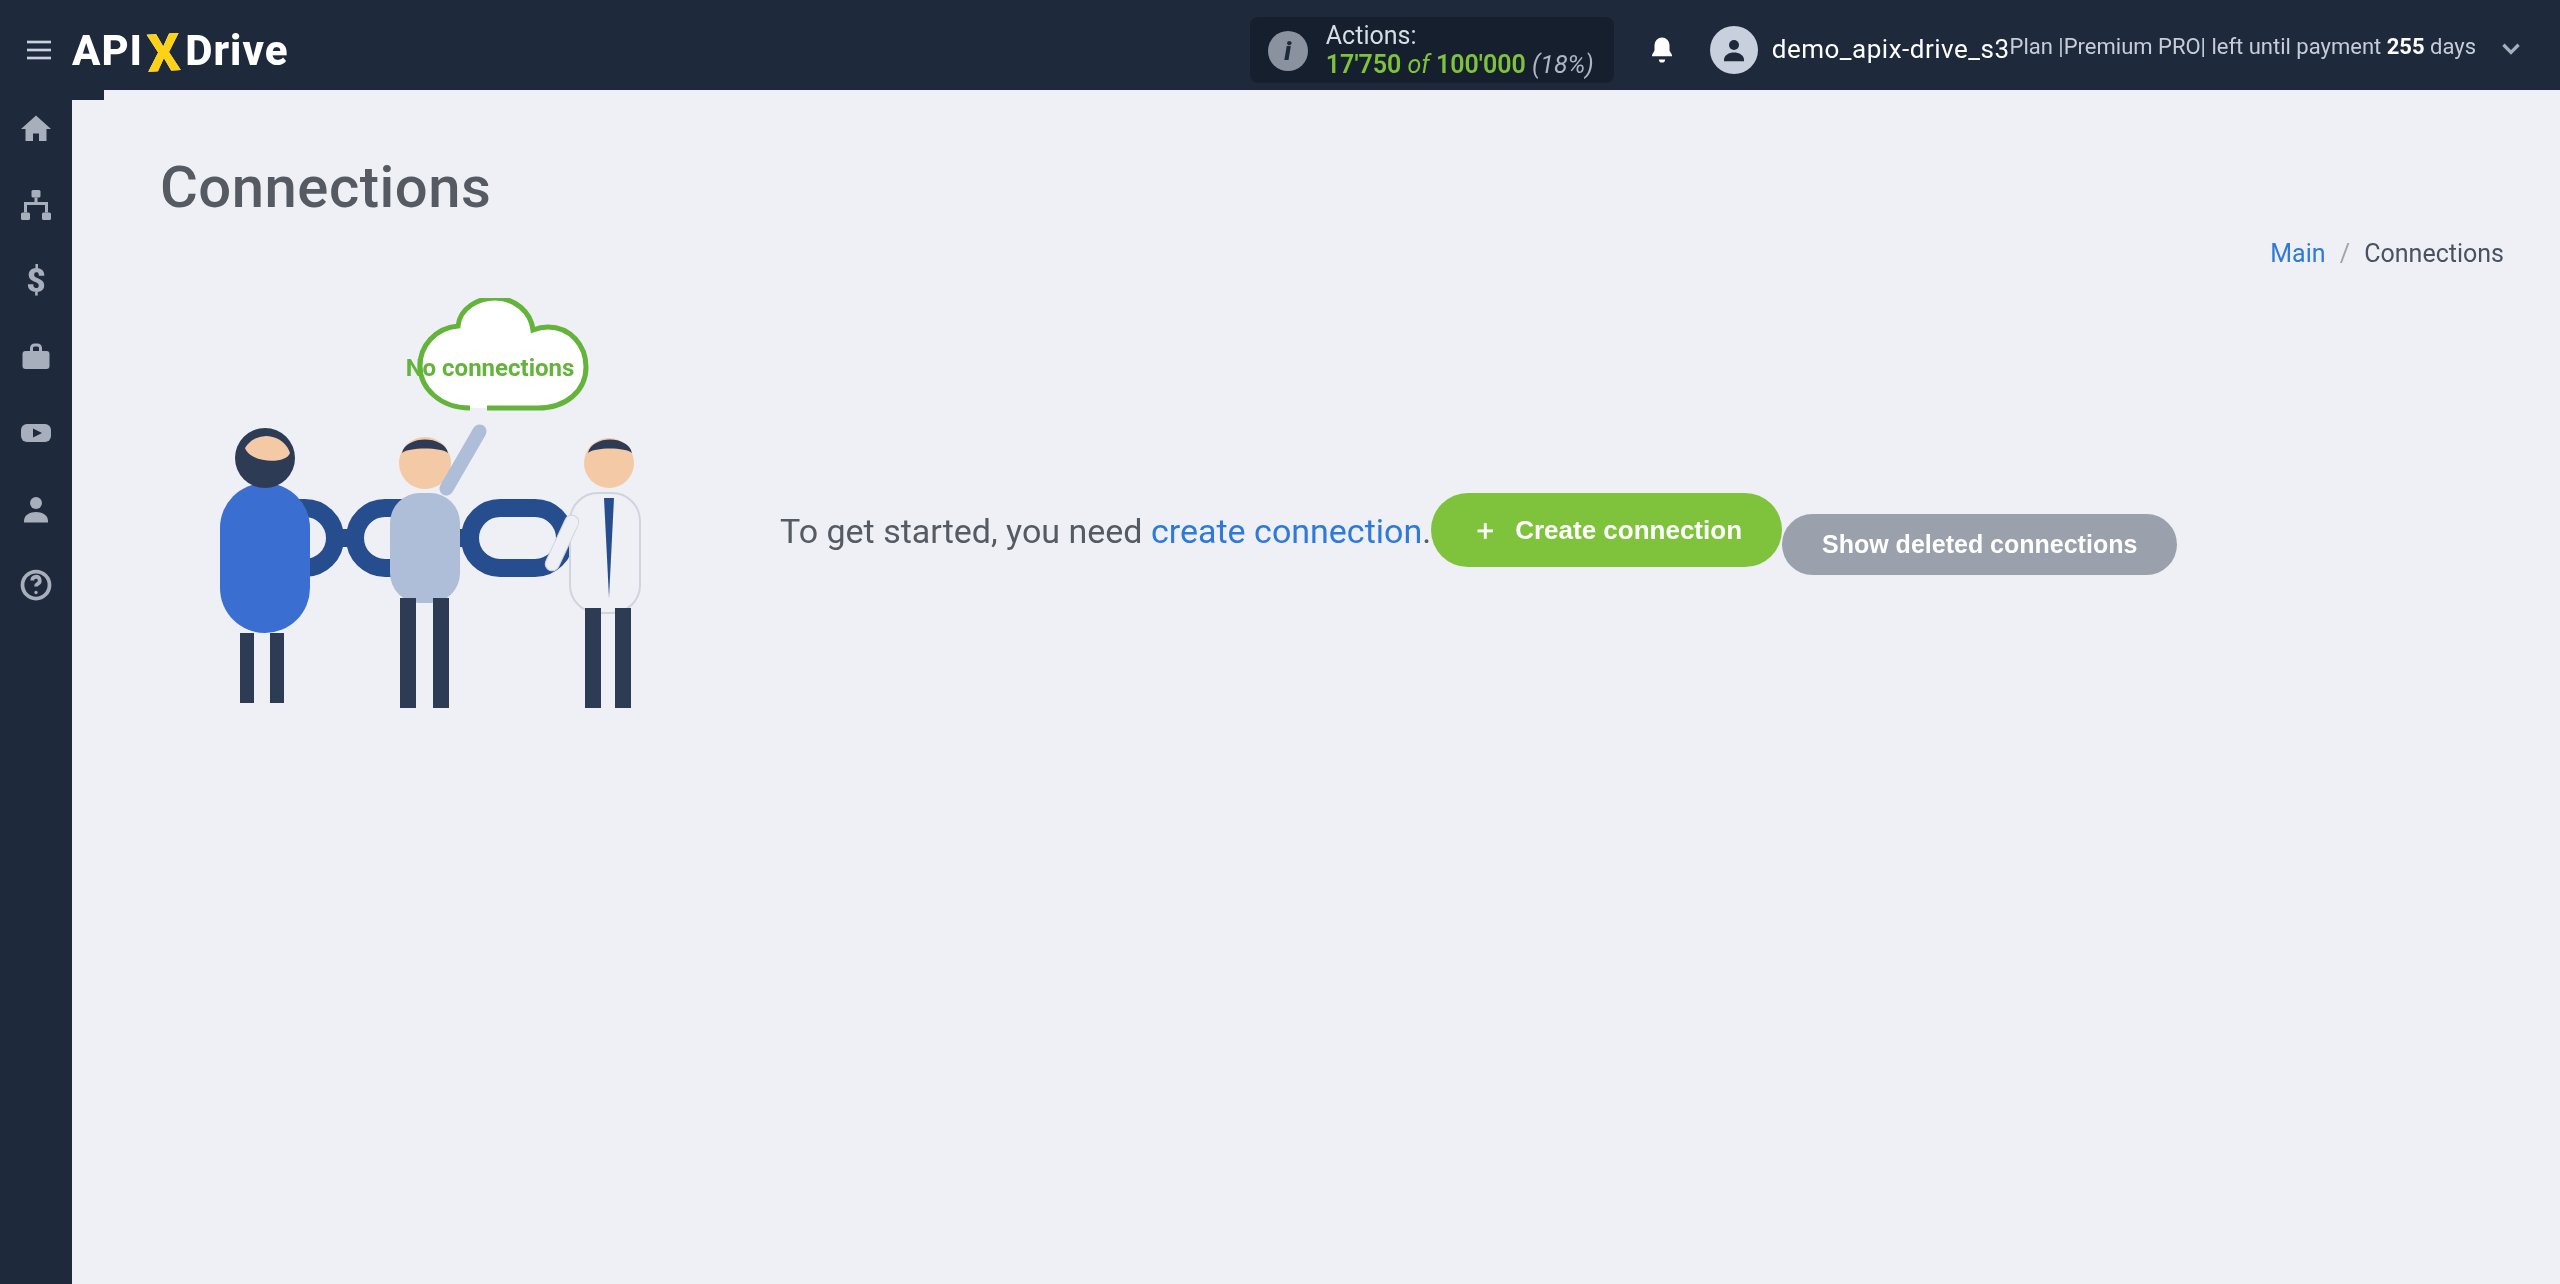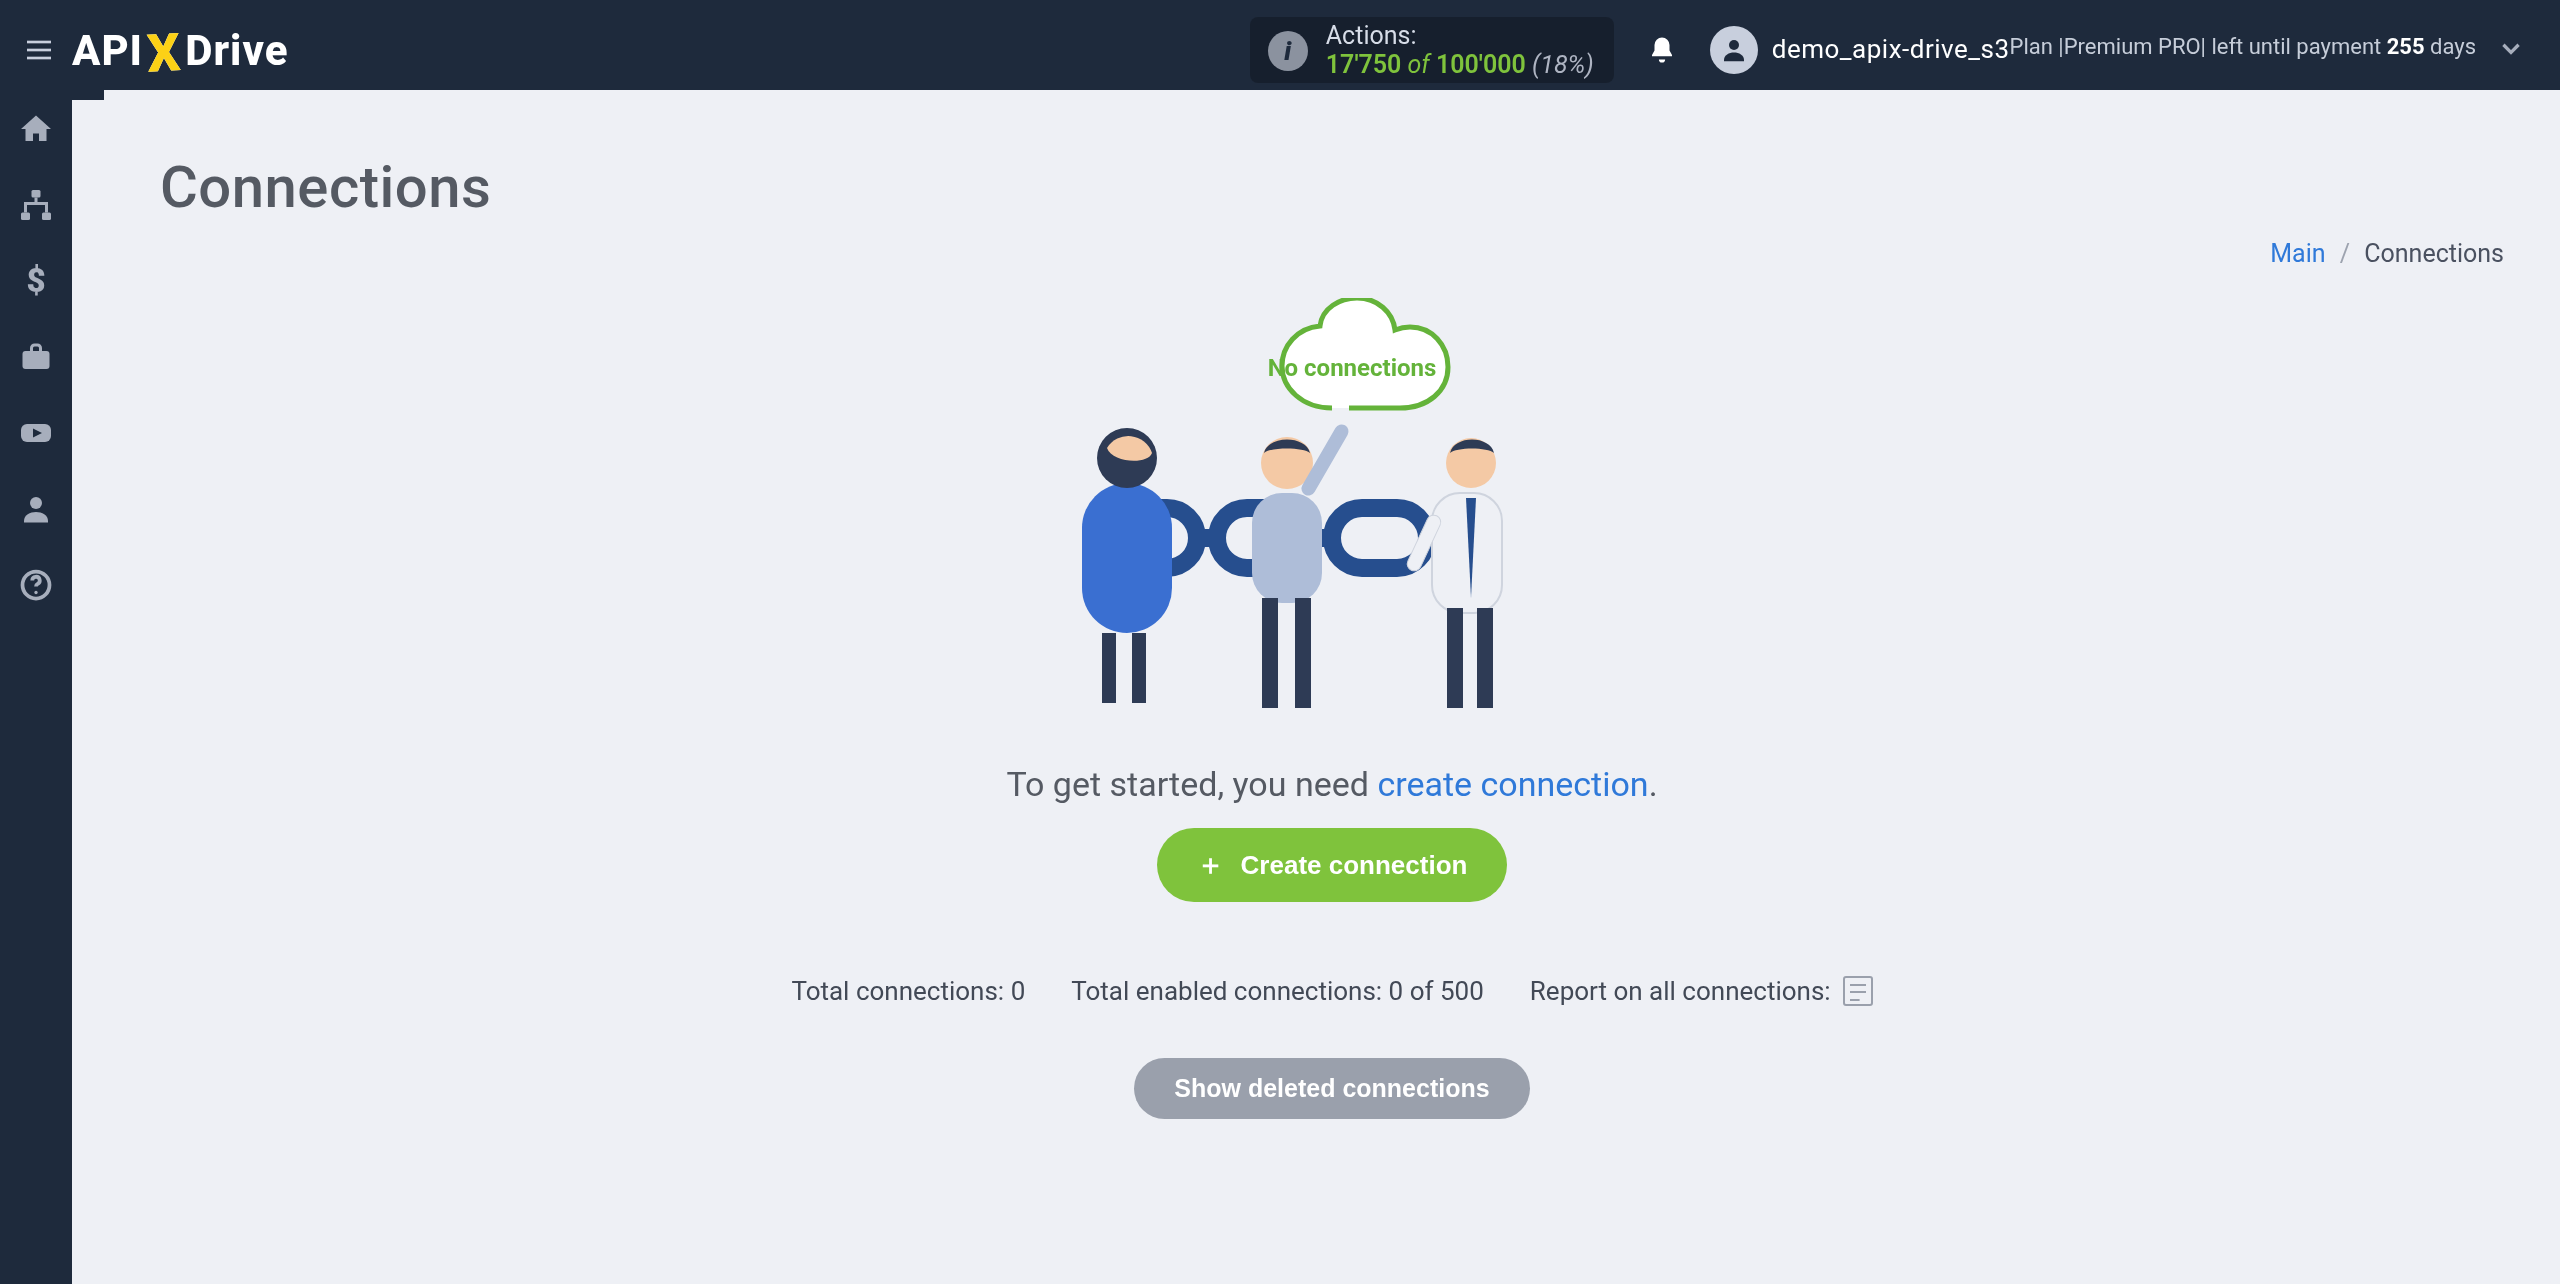--- a/index.html
+++ b/index.html
@@ -34,21 +34,21 @@
   .sidebar .nav-icon svg { width:36px; height:36px; }
 
   
   .main { position:absolute; top:90px; left:72px; right:0; bottom:0; background:#eef0f5; padding:63px 56px 40px;margin-left:32px; }
   .page-title { font-size:58px; font-weight:500; color:#555a63; letter-spacing:.5px; margin-bottom:18px; }
   .breadcrumb { font-size:25px; color:#4a5160; margin-bottom:22px;text-align:right; }
   .breadcrumb a { color:#2f79d9; text-decoration:none; }
   .breadcrumb .sep { color:#9da3af; margin:0 8px; }
   .breadcrumb .current { color:#4a5160; }
 
-  .empty-wrap { display:flex; flex-direction:column; align-items:center; margin-top:30px; }
+  .empty-wrap { display:flex; flex-direction:row; align-items:center; margin-top:30px; }
   .illustration { width:620px; height:440px; }
   .empty-text { font-size:34px; color:#555a63; margin-top:26px; }
   .empty-text a { color:#2f79d9; text-decoration:none; }
 
   .btn-create { margin-top:24px; background:#7fc33c; color:#fff; font-size:26px; font-weight:600; border:none; border-radius:999px; padding:18px 40px; cursor:pointer; display:flex; align-items:center; gap:16px; }
   .btn-create .plus { font-size:28px; font-weight:800; }
 
   .stats { margin-top:74px; display:flex; gap:46px; color:#424956; font-size:26px; align-items:center; }
   .stats .doc { width:30px; height:30px; border:2px solid #9aa0ac; border-radius:3px; position:relative; }
   .stats .doc::before { content:""; position:absolute; left:5px; right:5px; top:6px; border-top:2px solid #9aa0ac; }
@@ -216,28 +216,16 @@
 
     <div class="empty-text">
       <span>To get started, you need </span><a href="#">create connection</a><span>.</span>
     </div>
 
     <button class="btn-create">
       <span class="plus">＋</span>
       <span>Create connection</span>
     </button>
 
-    <div class="stats">
-      <span>
-        <span>Total connections: </span><span>0</span>
-      </span>
-      <span>
-        <span>Total enabled connections: </span><span>0 of 500</span>
-      </span>
-      <span style="display:flex;align-items:center;gap:12px">
-        <span>Report on all connections:</span>
-        <span class="doc"></span>
-      </span>
-    </div>
 
     <button class="btn-deleted">Show deleted connections</button>
   </div>
 </div>
 
 </body></html>

